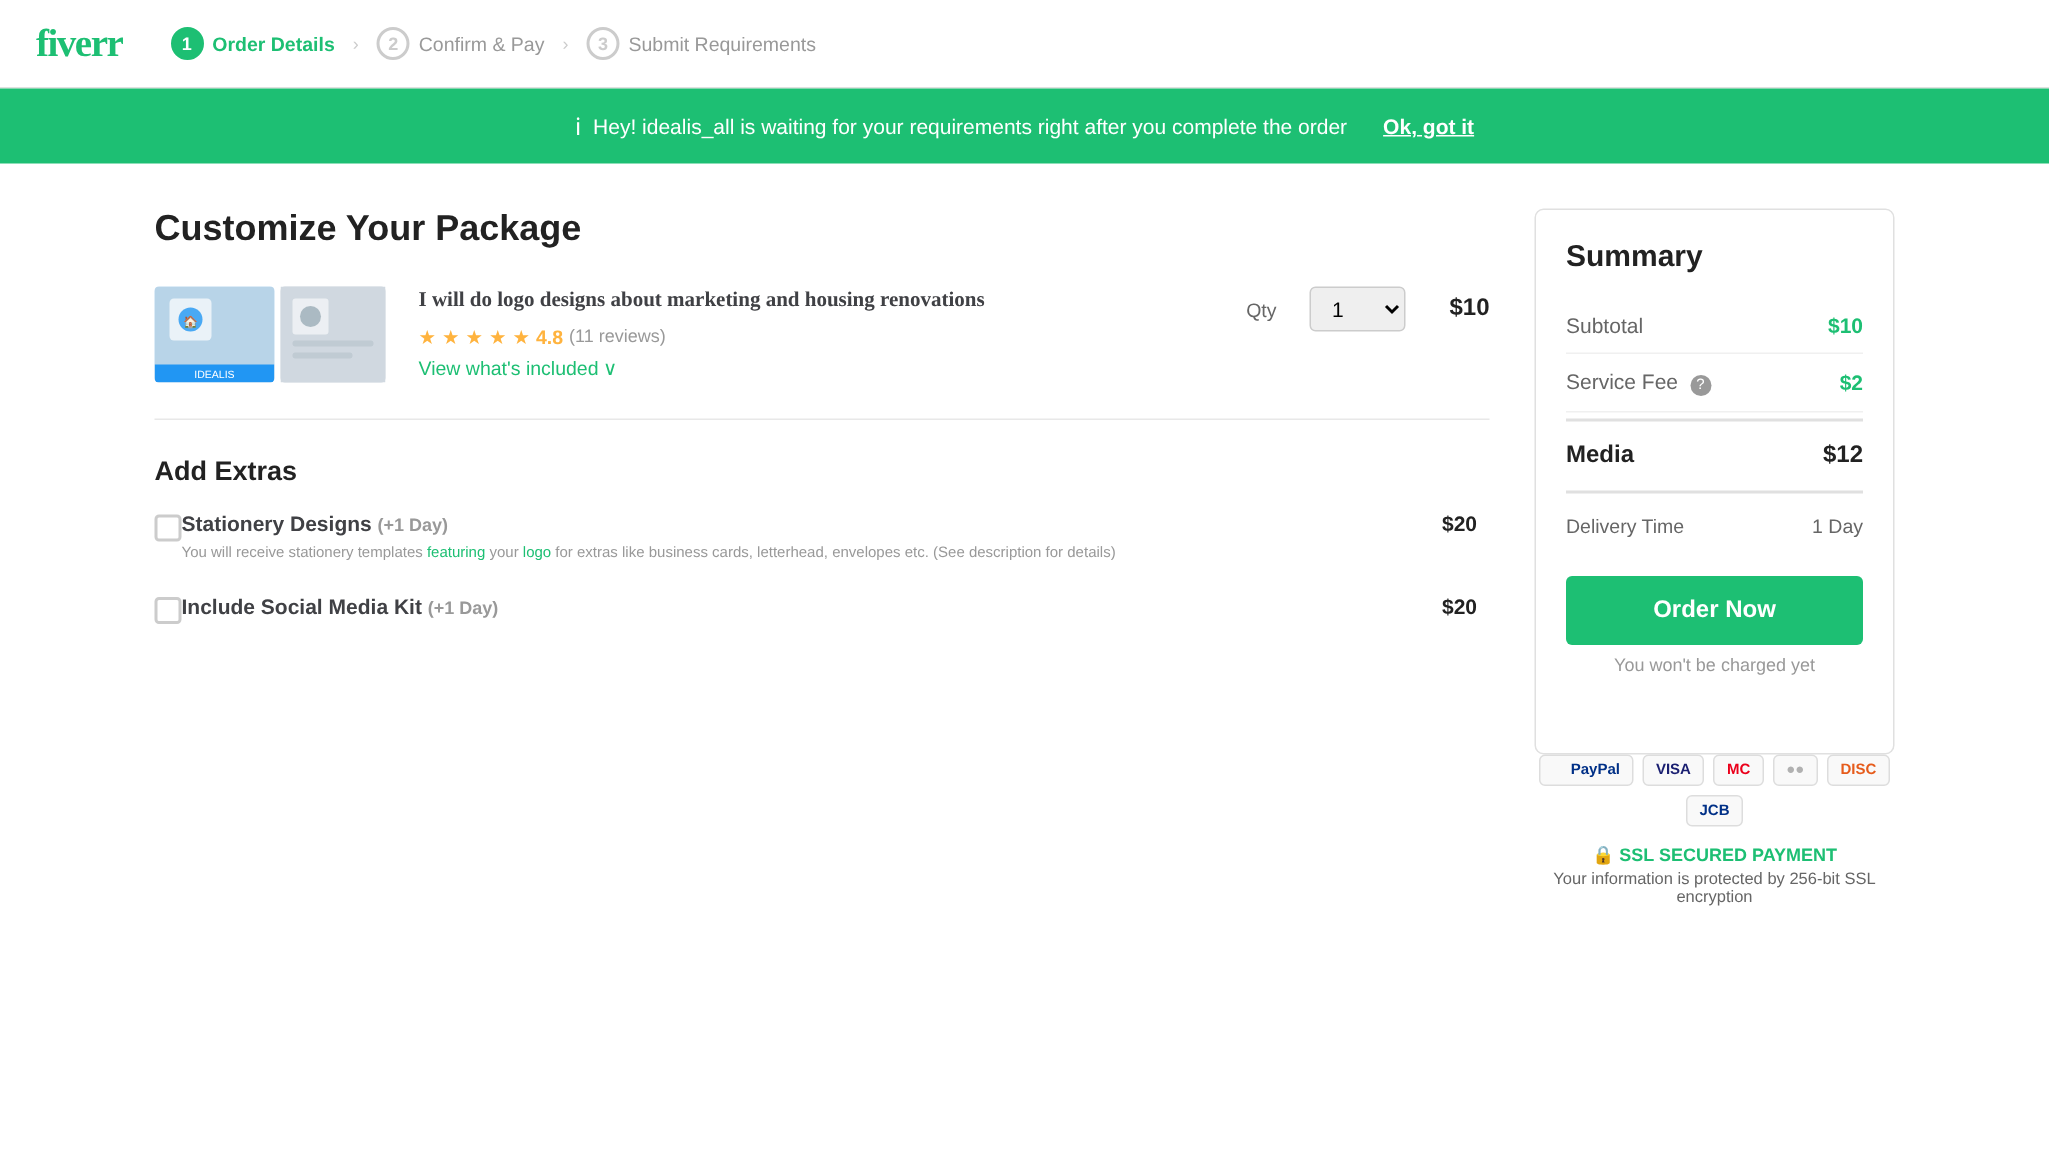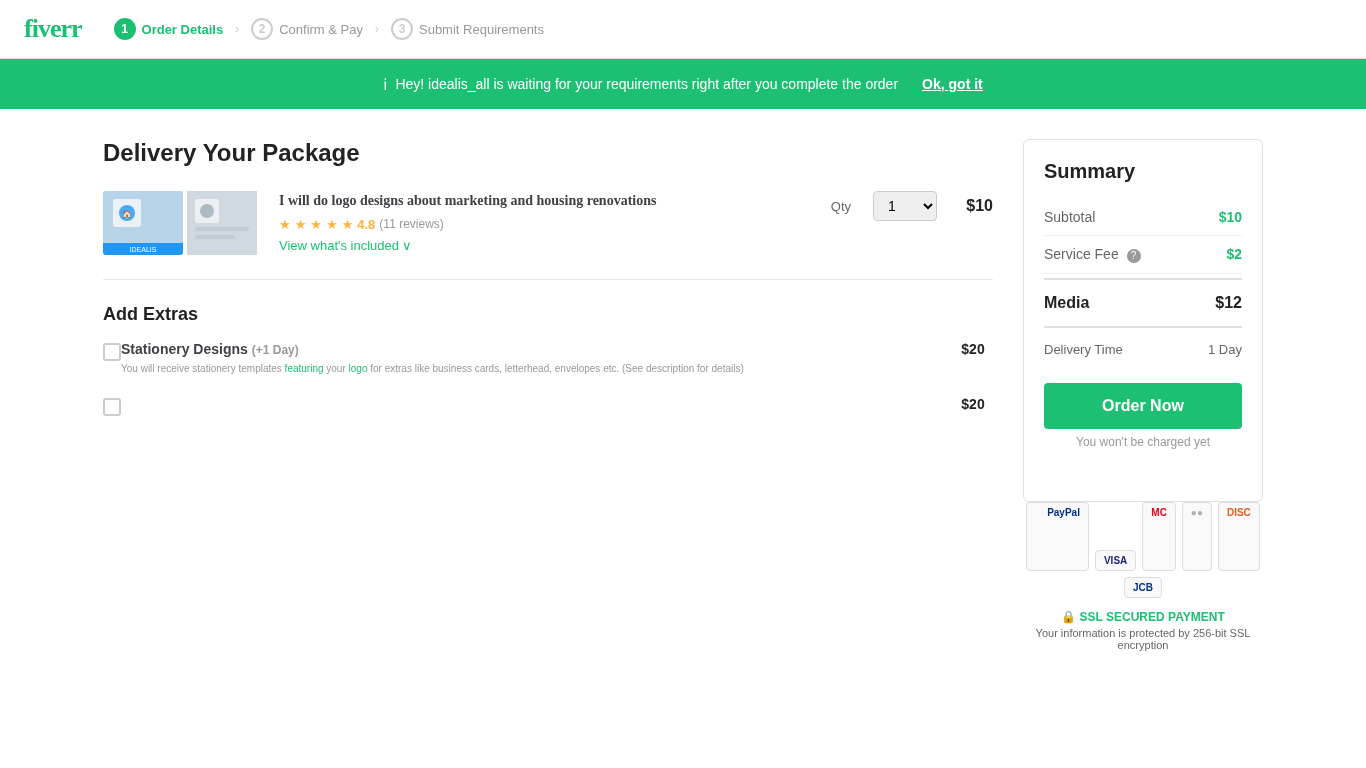--- a/index.html
+++ b/index.html
@@ -66,21 +66,21 @@
     .summary-delivery { display: flex; justify-content: space-between; align-items: center; padding: 10px 0; font-size: 13px; color: #666; }
     .service-fee-row { display: flex; justify-content: space-between; align-items: center; padding: 10px 0; border-bottom: 1px solid #f0f0f0; font-size: 14px; color: #666; }
     .help-icon { display: inline-flex; align-items: center; justify-content: center; width: 14px; height: 14px; border-radius: 50%; background: #999; color: #fff; font-size: 10px; cursor: pointer; margin-left: 4px; }
     .order-btn { width: 100%; background: #1dbf73; color: #fff; border: none; border-radius: 4px; padding: 14px; font-size: 16px; font-weight: bold; cursor: pointer; margin: 16px 0 6px 0; }
     .no-charge { text-align: center; color: #999; font-size: 12px; margin-bottom: 32px; }
 
     
     .payment-icons { display: flex; gap: 6px; justify-content: center; flex-wrap: wrap; margin-bottom: 12px; }
     .pay-icon { padding: 4px 8px; border: 1px solid #ddd; border-radius: 4px; font-size: 10px; font-weight: bold; color: #333; background: #f9f9f9; }
     .pay-paypal { color: #003087; padding-left: 20px; }
-    .pay-visa { color: #1a1f71; margin-top: 48px; }
+    .pay-visa { color: #1a1f71; }
     .pay-mc { color: #eb001b; }
     .pay-diners { color: #b1b1b1; }
     .pay-discover { color: #e65c1c; }
     .pay-jcb { color: #003087; }
 
     
     .ssl-info { text-align: center; font-size: 11px; color: #666; }
     .ssl-title { color: #1dbf73; font-weight: bold; font-size: 12px; margin-bottom: 3px; }
     .ssl-lock { color: #1dbf73; }
   </style>
@@ -108,21 +108,21 @@
 </div>
 
 <div class="banner">
   <span class="banner-icon">ℹ</span>
   <span>Hey! idealis_all is waiting for your requirements right after you complete the order</span>
   <span class="banner-link">Ok, got it</span>
 </div>
 
 <div class="main">
   <div class="content">
-    <h1 class="page-title">Delivery Your Package</h1>
+    <h1 class="page-title">Customize Your Package</h1>
 
     <div class="product-row">
       <div class="product-images">
 
         <div class="img-main">
           <svg width="80" height="64" viewBox="0 0 80 64">
             <rect width="80" height="64" fill="#b8d4e8"></rect>
             <rect x="10" y="8" width="28" height="28" rx="3" fill="#fff" opacity="0.7"></rect>
             <circle cx="24" cy="22" r="8" fill="#2196F3" opacity="0.8"></circle>
             <text x="24" y="26" text-anchor="middle" font-size="8" fill="#fff" font-weight="bold">🏠</text>
@@ -179,20 +179,24 @@
         <div class="extra-desc">
           You will receive stationery templates <a>featuring</a> your <a>logo</a> for extras like business cards, letterhead, envelopes etc. (See description for details)
         </div>
       </div>
       <div class="extra-price">$20</div>
     </div>
 
     <div class="extra-item">
       <div class="extra-checkbox"></div>
       <div class="extra-info">
+        <div class="extra-title">
+          <span>Include Social Media Kit</span>
+          <span class="extra-badge">(+1 Day)</span>
+        </div>
       </div>
       <div class="extra-price">$20</div>
     </div>
   </div>
 
   <div class="sidebar">
     <div class="summary-box">
       <div class="summary-title">Summary</div>
 
       <div class="summary-row">

